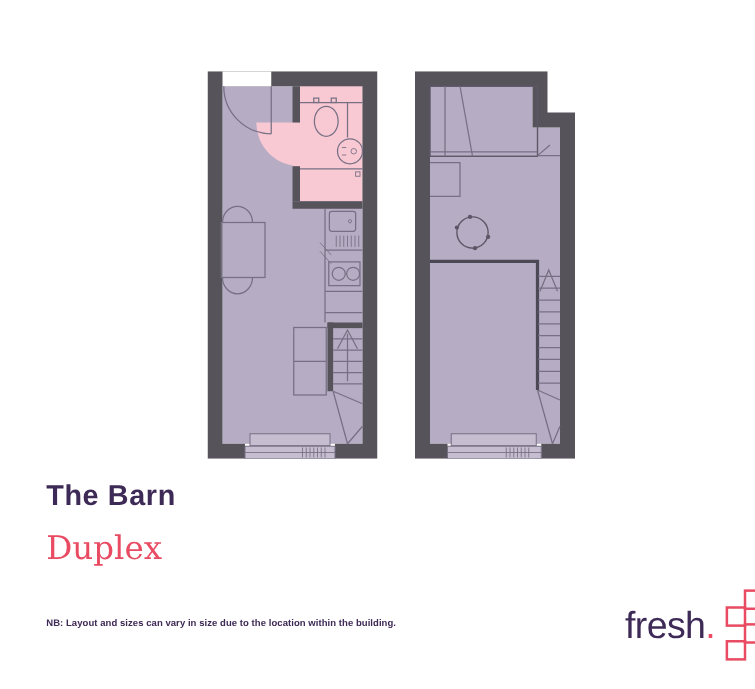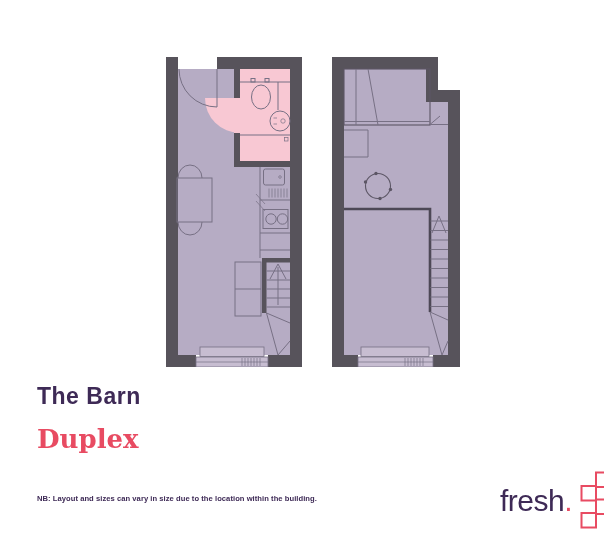--- a/index.html
+++ b/index.html
@@ -15,21 +15,21 @@
   .ln7{stroke:var(--line,#777084);stroke-width:0.7;fill:none;}
   .lnd{stroke:var(--line-dark,#5c5665);stroke-width:1.1;fill:none;}
   .thick{stroke:#4d4856;stroke-width:2.6;fill:none;}
   .fx{fill:var(--bathroom,#f8c8d3);stroke:var(--line,#777084);stroke-width:1;}
   .win{fill:var(--window,#c7bdd1);stroke:var(--line,#777084);stroke-width:0.8;}
   .dot{fill:var(--line-dark,#5c5665);stroke:none;}
   
   .title{position:absolute;left:37px;top:383px;color:var(--title,#3e2a56);
          font-size:23px;font-weight:700;letter-spacing:0.5px;}
   .subtitle{position:absolute;left:37px;top:424px;color:var(--accent,#e84b62);
-         font-family:"DejaVu Serif",serif;font-size:26px;font-weight:700;}
+         font-family:"DejaVu Serif",serif;font-size:26px;font-weight:400;}
   .disclaimer{position:absolute;left:37px;top:493px;color:var(--title,#3e2a56);
          font-size:7.6px;font-weight:700;line-height:11.5px;letter-spacing:0.05px;text-align:center;}
   .logo{position:absolute;left:462px;top:471px;display:flex;align-items:center;gap:8px;margin-left:38px;}
   .logo-text{font-size:30px;font-weight:500;color:var(--title,#3e2a56);letter-spacing:-0.5px;}
   .logo-dot{color:var(--accent,#e84b62);}
   .logo-icon rect{fill:none;stroke:var(--accent,#e84b62);stroke-width:2;}
 </style>
 </head>
 <body>
 

